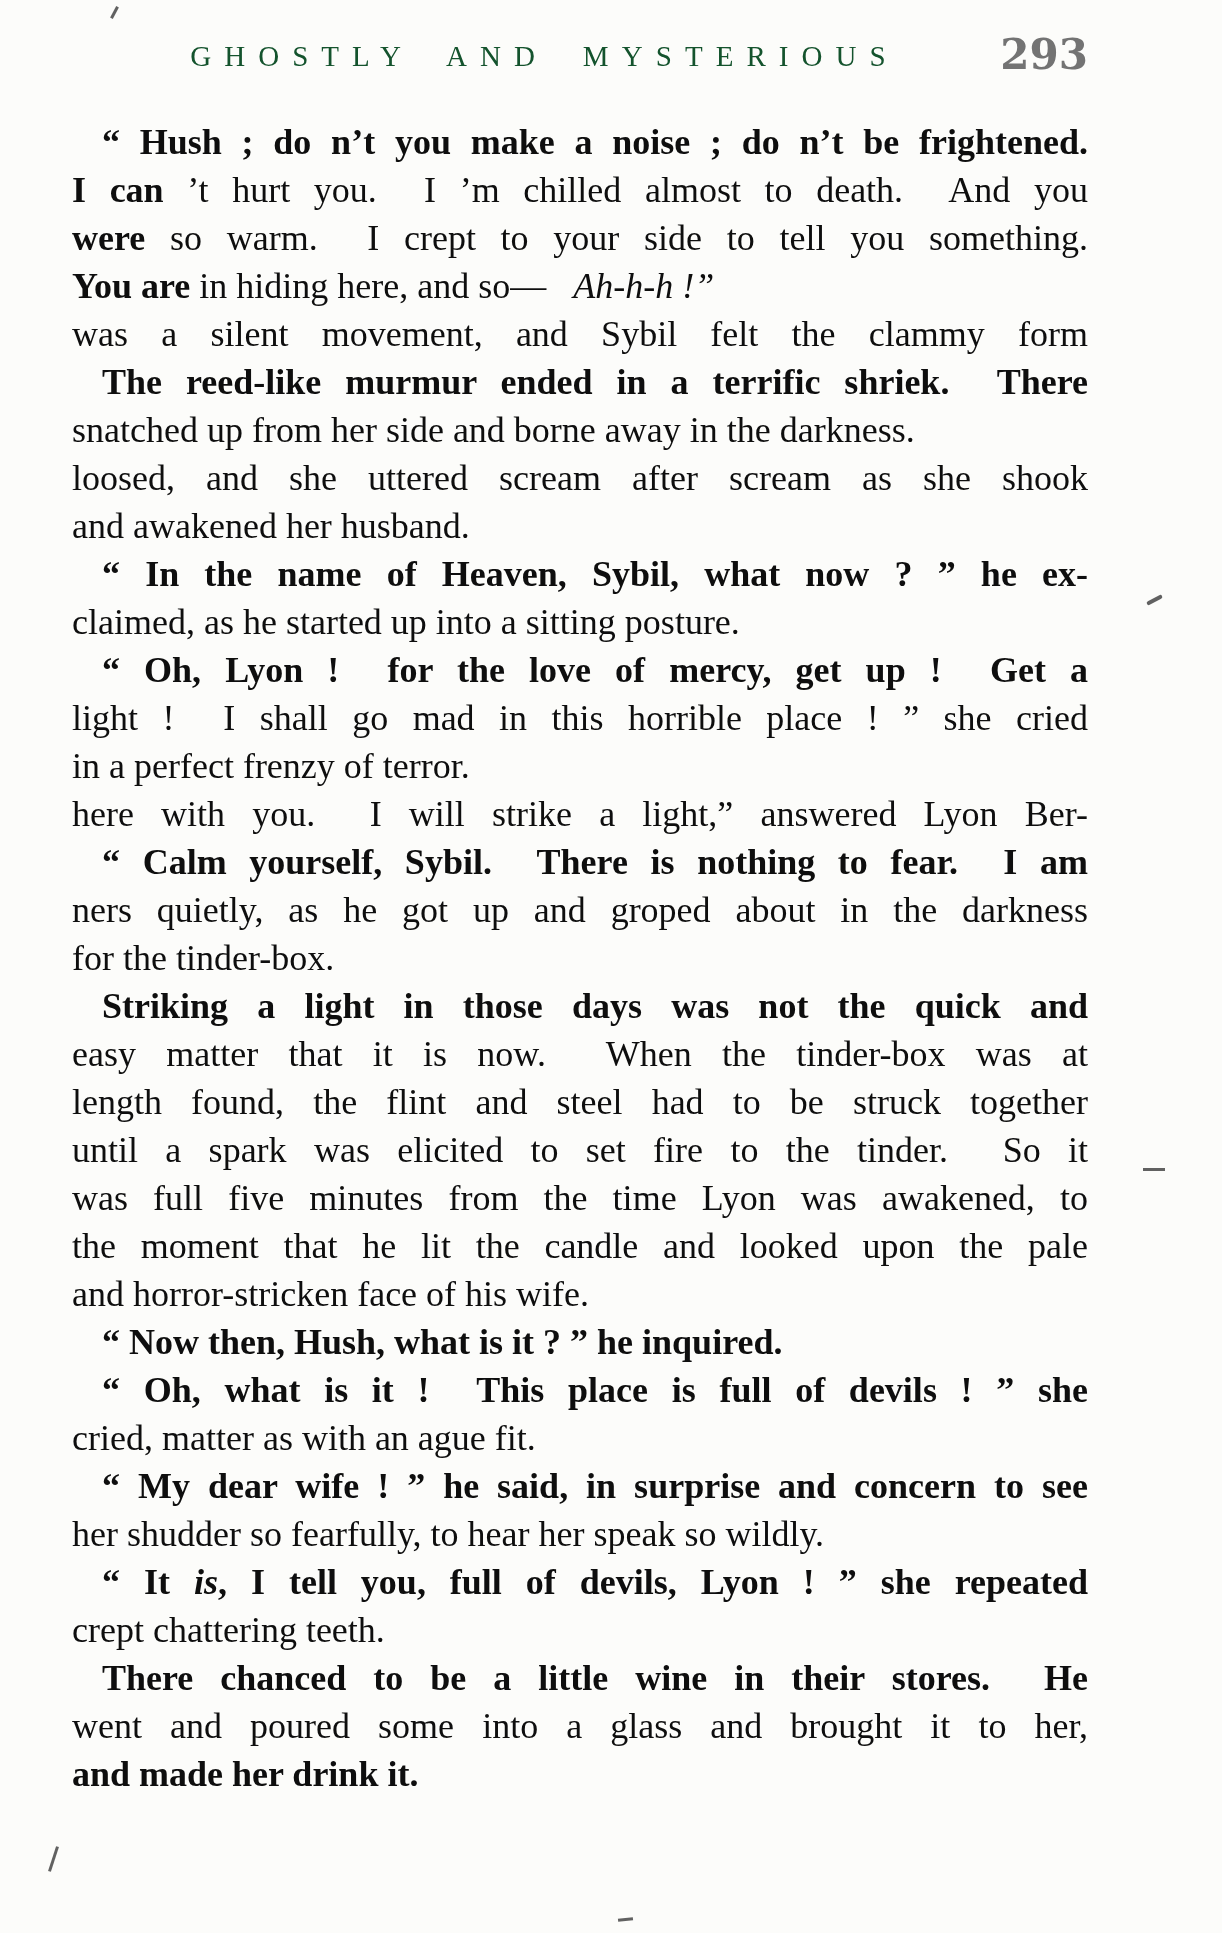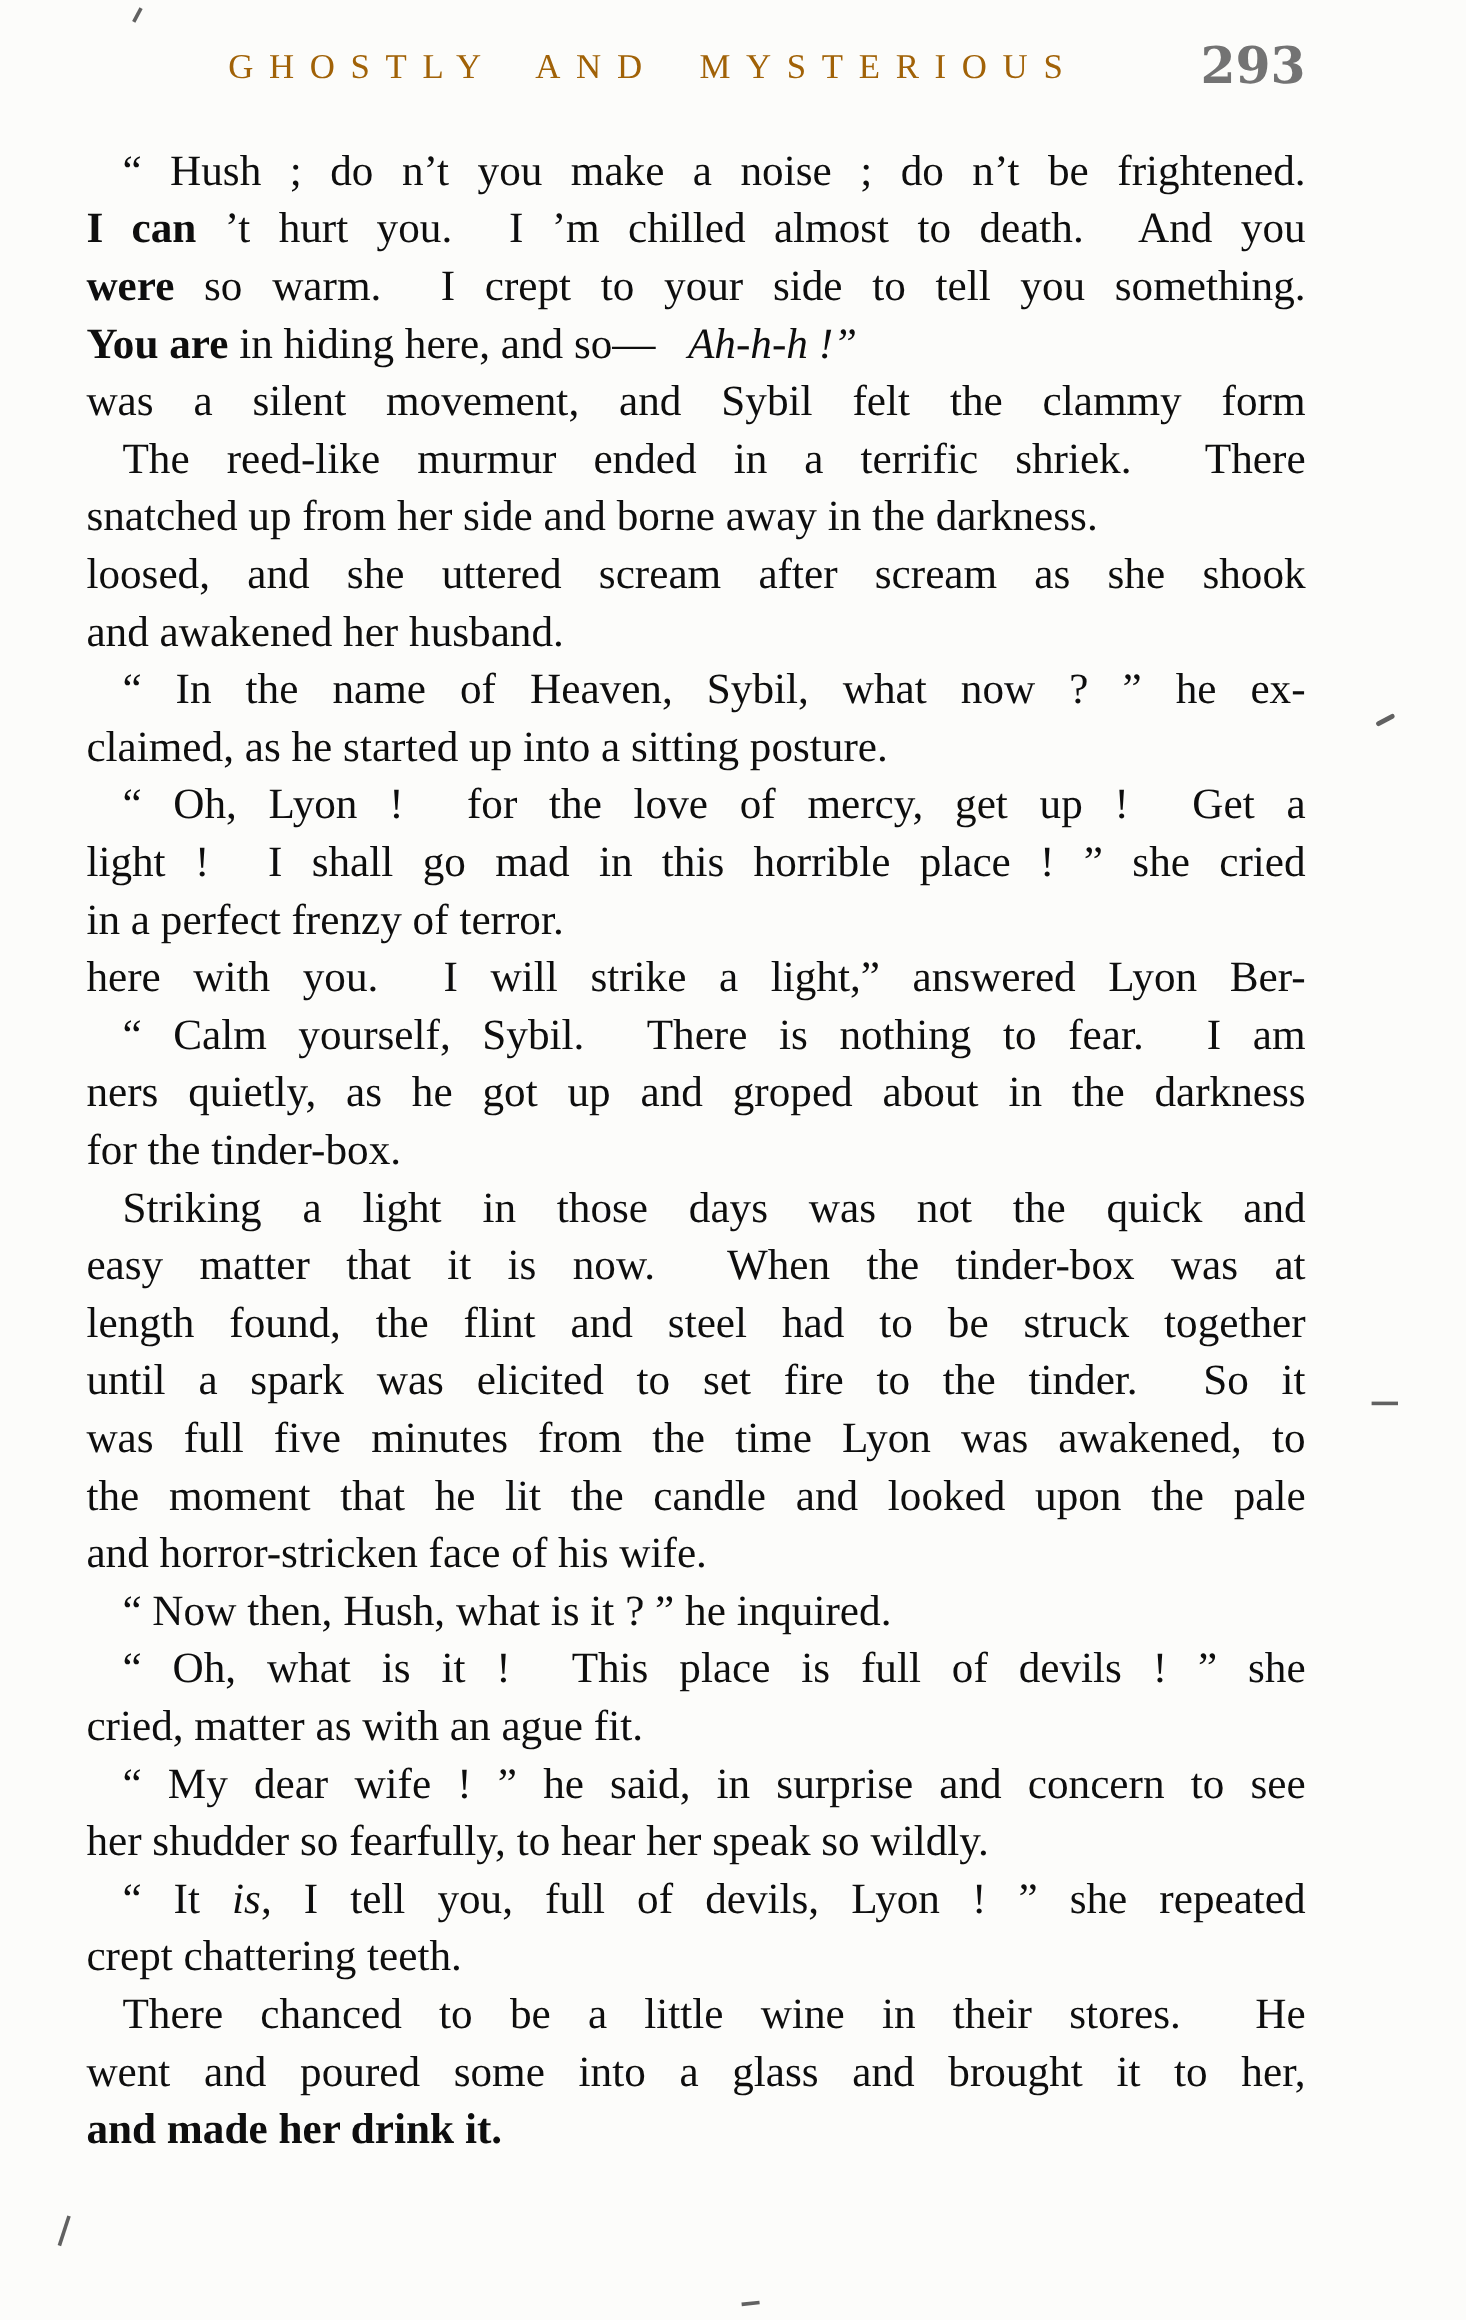--- a/index.html
+++ b/index.html
@@ -22,21 +22,21 @@
   }
   .header-title{
     position:absolute;
     left:46.5%;
     transform:translateX(-50%);
     top:10px;
     font-size:29px;
     letter-spacing:0.45em;
     word-spacing:0.5em;
     white-space:nowrap;
-    color:#a16207;
+    color:#14532d;
   }
   .page-number{
     position:absolute;
     right:0;top:0;
     font-size:42px;
     font-weight:bold;
     font-family:"DejaVu Serif","Liberation Serif",serif;
     color:#737373;
   }
   .page-body{
@@ -48,20 +48,21 @@
     text-align:justify;
     text-align-last:justify;
     white-space:pre-wrap;
     color:#0e0e0e;
   }
   .line.last{
     text-align-last:left;
   }
   .line.first{
     text-indent:30px;
+    font-weight:bold;
   }
   .bold{font-weight:bold;}
   .italic{font-style:italic;}
   .artifact{
     position:absolute;
     background:#2e2e2e;
     opacity:0.75;
   }
   #a1{top:6px;left:113px;width:3px;height:13px;transform:rotate(28deg);}
   #a2{top:598px;left:1146px;width:17px;height:4px;transform:rotate(-28deg);border-radius:2px;}

